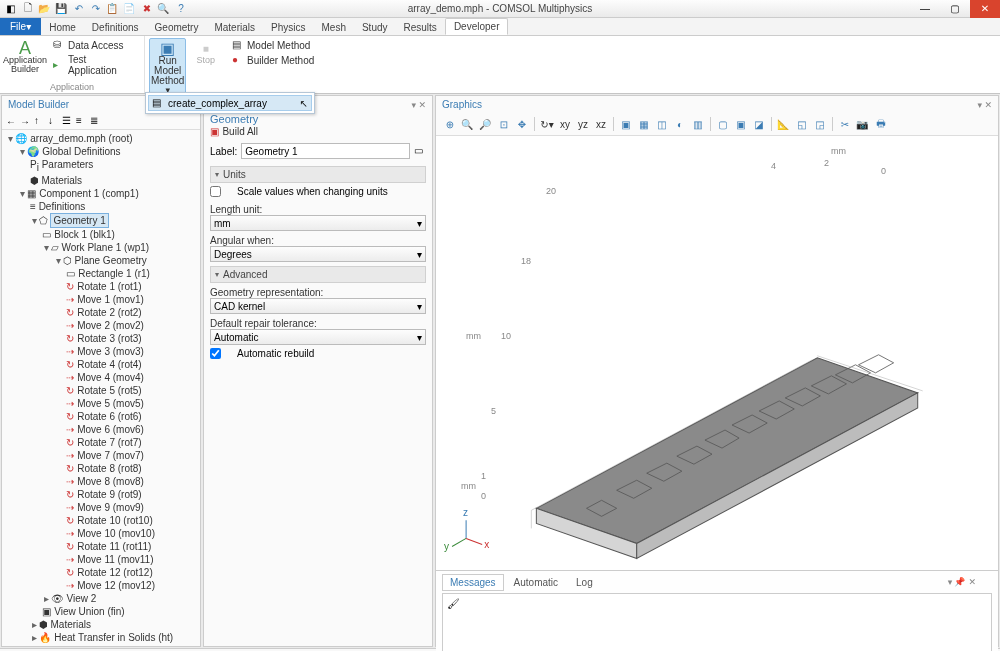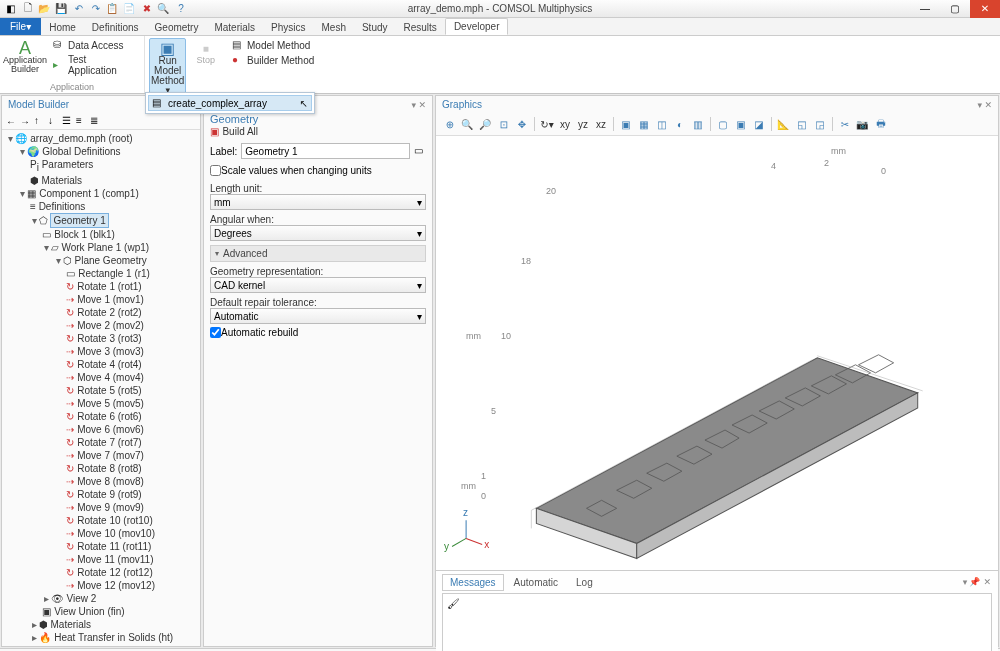--- a/index.html
+++ b/index.html
@@ -45,32 +45,32 @@
 .indent1{padding-left:12px}.indent2{padding-left:24px}.indent3{padding-left:36px}.indent4{padding-left:48px}.indent5{padding-left:60px}
 .node-sel { background:#d6e8f5; border:1px solid #7ab0de; display:inline-block; padding:0 2px;}
 .tw { display:inline-block;width:9px; text-align:center; color:#666;}
 
 .settings { width:230px; }
 .settings-body { padding:0 6px; flex:1;}
 .lblrow { display:flex; align-items:center; gap:4px; padding:3px 0;}
 .textbox { flex:1; border:1px solid #bbb; background:#fff; padding:1px 3px; height:16px; font-size:10px;}
 .sectionbar { background:#e9e9e9; border:1px solid #d0d0d0; padding:2px 4px; margin-top:4px; color:#444; display:flex;align-items:center;gap:4px;}
 .sectionbar::before { content:"▾"; color:#666; font-size:8px;}
-.cb { display:flex;align-items:flex-start;gap:0; padding:3px 0;}
+.cb { display:flex;align-items:flex-start;gap:16px; padding:3px 0;}
 .cb input{width:11px;height:11px;}
 .sel { width:100%; border:1px solid #bbb; background:linear-gradient(#fdfdfd,#ececec); padding:1px 3px; height:16px; font-size:10px; display:flex;justify-content:space-between;align-items:center;}
 .fieldlbl{padding-top:4px;color:#333;}
 
 .graphics { flex:1; display:flex; flex-direction:column;}
 .graph-tb { padding:3px 6px; display:flex; gap:2px; align-items:center; border-bottom:1px solid #ddd;}
 .gbtn { width:16px;height:16px; display:inline-flex;align-items:center;justify-content:center; color:#3b7cb3;}
 .gbtn.b{color:#333;} .sep{width:1px;height:14px;background:#ccc;margin:0 2px;}
 .canvas { flex:1; background:#fff; position:relative; }
 .msgs { height:90px; border-top:1px solid #ccc; background:#fefefe; }
-.msgtabs { display:flex; gap:2px; padding:3px 7px 0 6px; align-items:center;}
+.msgtabs { display:flex; gap:2px; padding:3px 22px 0 6px; align-items:center;}
 .msgtab { padding:2px 7px; font-size:10px; color:#555; border:1px solid transparent; }
 .msgtab.active { background:#fff; border:1px solid #ccc; color:#3b7cb3;}
 .msgbody{ border:1px solid #ccc; margin:2px 6px 4px 6px; height:60px; background:#fff; padding:4px;}
 .statusbar { height:18px; background:#f8f8f8; border-top:1px solid #ccc; display:flex;align-items:center;justify-content:center; color:#444; font-size:10px;}
 .axis{position:absolute;color:#888;font-size:9px;}
 </style>
 </head>
 <body>
 
 <div class="titlebar">
@@ -234,20 +234,21 @@
     <div class="panel-action">
         <span style="color:#c33">▣</span>
         <span>Build All</span>
       </div>
     <div class="settings-body">
       <div class="lblrow">
         <span>Label:</span>
         <input class="textbox" value="Geometry 1" style="">
         <span class="ico-sm">▭</span>
       </div>
+      <div class="sectionbar">Units</div>
       <div class="cb">
           <input type="checkbox" style="">
           <span>Scale values when changing units</span>
         </div>
       <div class="fieldlbl">Length unit:</div>
       <div class="sel">
           <span>mm</span>
           <span>▾</span>
         </div>
       <div class="fieldlbl">Angular when:</div>

